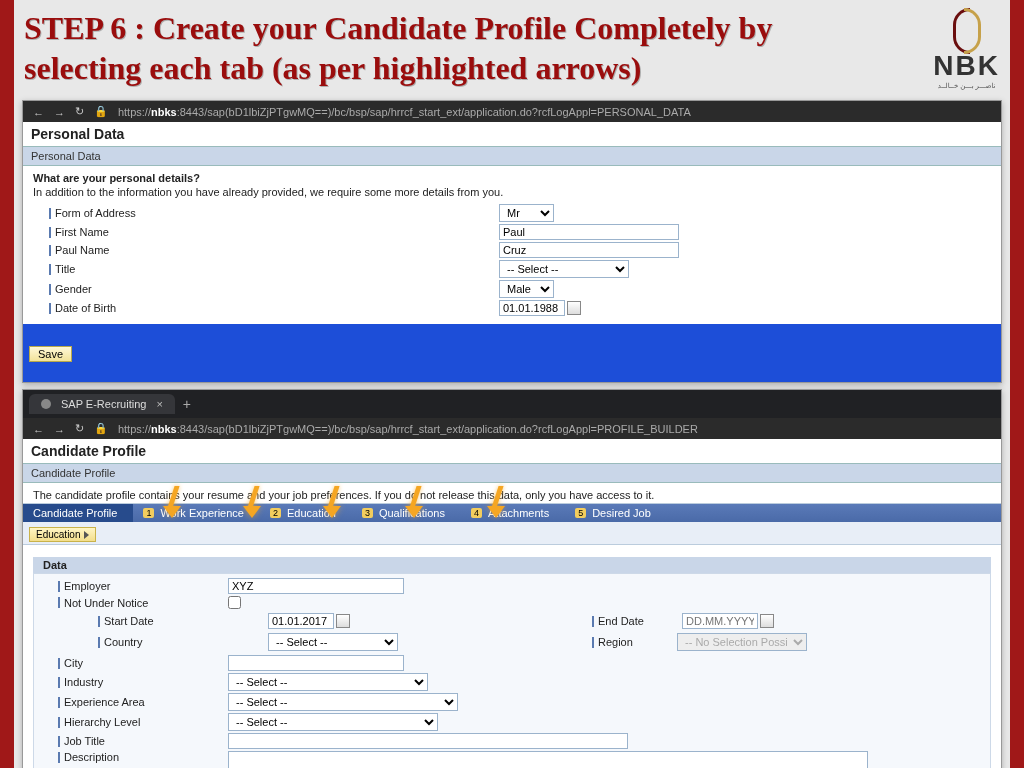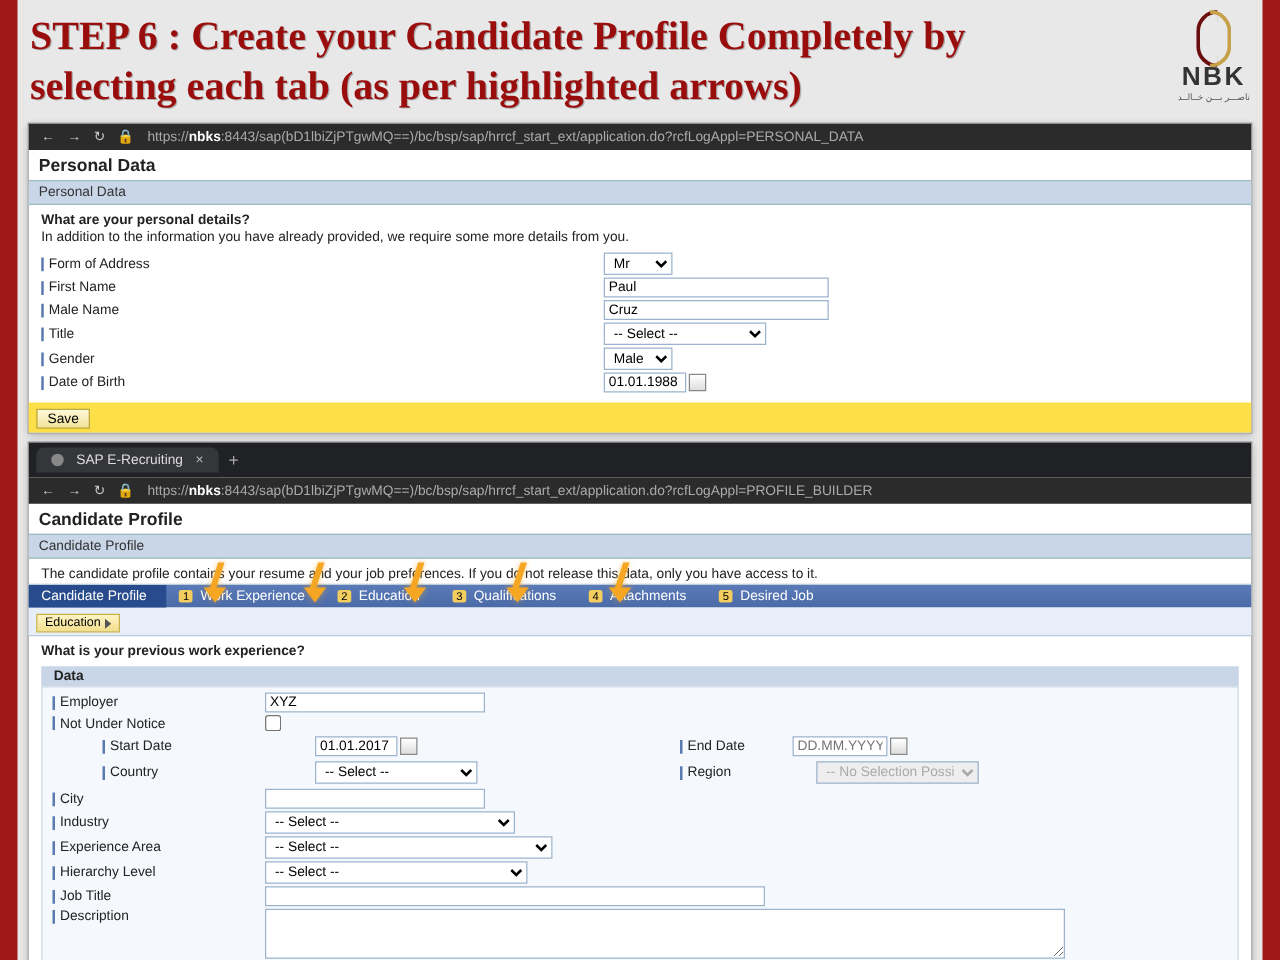--- a/index.html
+++ b/index.html
@@ -5,52 +5,52 @@
   * { box-sizing: border-box; margin: 0; padding: 0; font-family: Arial, Helvetica, sans-serif; }
   body { width: 1024px; height: 768px; background: #e8e8e8; overflow: hidden; position: relative; }
   .red-border { position: absolute; inset: 0; border-left: 14px solid #a01818; border-right: 14px solid #a01818; pointer-events: none; }
 
   .slide-header { padding: 8px 24px 4px 24px; display: flex; justify-content: space-between; align-items: flex-start; }
   .slide-title { font-family: Georgia, 'Times New Roman', serif; font-size: 32px; font-weight: bold; color: #9a0d0d; text-shadow: 1px 1px 0 rgba(0,0,0,.25); line-height: 1.25; max-width: 820px; }
   .logo { text-align: center; font-family: Georgia, serif; }
   .logo-flame { width: 40px; height: 40px; margin: 0 auto; position: relative; }
   .logo-flame::before { content:''; position:absolute; left:6px; top:0; width:14px; height:40px; border:3px solid #6a0e0e; border-right:none; border-radius:20px 0 0 20px; }
   .logo-flame::after { content:''; position:absolute; right:6px; top:0; width:14px; height:40px; border:3px solid #c6a14a; border-left:none; border-radius:0 20px 20px 0; }
-  .logo-text { font-weight: bold; font-size: 21px; color: #333; letter-spacing: 2px; margin-top:2px; }
+  .logo-text { font-weight: bold; font-size: 28px; color: #333; letter-spacing: 2px; margin-top:2px; }
   .logo-sub { font-size: 7px; color:#555; letter-spacing: 1px; }
 
   .browser-shell { margin: 6px 22px; border: 1px solid #999; background: #fff; box-shadow: 0 2px 6px rgba(0,0,0,.25); }
   .addr-bar { display:flex; align-items:center; gap:10px; background:#2b2b2b; color:#ddd; padding:4px 10px; font-size:11px; }
   .addr-bar .navbtn { color:#ccc; cursor:pointer; }
   .addr-url { flex:1; color:#aaa; white-space:nowrap; overflow:hidden; }
   .addr-url b { color:#fff; }
 
   .section-title { font-weight:bold; font-size:14px; padding:4px 8px; color:#222; }
   .breadcrumb-bar { background:#c9d6e8; font-size:11px; padding:3px 8px; color:#333; border-top:1px solid #9bb; border-bottom:1px solid #9bb; }
 
   .content { padding:6px 10px; font-size:11px; color:#222; }
   .q-heading { font-weight:bold; }
   .q-sub { margin:2px 0 6px 0; color:#222; }
 
-  .form-row { display:flex; align-items:center; margin:2px 0; }
+  .form-row { display:flex; align-items:center; margin:2px 16px; }
   .form-label { width:170px; display:flex; align-items:center; gap:4px; }
   .form-label .bar { width:2px; height:11px; background:#5a7ab0; }
   input[type=text], select, textarea { font-size:11px; border:1px solid #9bb3cc; background:#fff; padding:1px 3px; }
   input.short { width:60px; }
   input.med { width:176px; }
   input.wide { width:180px; }
   input.xwide { width:210px; }
   select.sm { width:55px; }
   select.med { width:130px; }
   select.wide { width:200px; }
   .date-icon { display:inline-block; width:14px; height:14px; border:1px solid #888; background:linear-gradient(#fff,#ddd); vertical-align:middle; margin-left:2px; cursor:pointer; }
   .nosel { background:#eee; color:#aaa; }
 
   .btn { background:linear-gradient(#fff8d8,#f2e39a); border:1px solid #b9a94a; font-size:11px; padding:1px 8px; cursor:pointer; }
-  .save-row { background:#fde047; padding:3px 6px; }
+  .save-row { background:#1d4ed8; padding:20px 6px; }
 
   .tab-bar { background:#e8eef7; border-top:1px solid #bcd; border-bottom:1px solid #bcd; }
   .tabs { display:flex; align-items:center; background:linear-gradient(#5a7ab8,#4a6aa8); color:#fff; font-size:11px; }
   .tab { display:flex; align-items:center; gap:6px; padding:3px 16px 3px 10px; position:relative; cursor:pointer; }
   .tab::after { content:''; position:absolute; right:-8px; top:0; bottom:0; width:0; border-left:8px solid transparent; }
   .tab.active { background:#274b8c; }
   .tab .num { background:#f3cd5e; color:#000; font-size:9px; padding:0 3px; border-radius:2px; }
   .tab-sub { background:#e8eef7; padding:2px 6px; }
   .chip { display:inline-flex; align-items:center; gap:4px; background:linear-gradient(#fff5c4,#f3de8c); border:1px solid #c9b24a; font-size:10px; padding:1px 6px; }
   .chip .tri { width:0;height:0;border-top:4px solid transparent;border-bottom:4px solid transparent;border-left:5px solid #555; }
@@ -112,21 +112,21 @@
       <div class="form-label">
           <span class="bar"></span>
           <span>First Name</span>
         </div>
       <div style="width:280px;"></div>
       <input type="text" class="wide" value="Paul" style="">
     </div>
     <div class="form-row">
       <div class="form-label">
           <span class="bar"></span>
-          <span>Male Name</span>
+          <span>Paul Name</span>
         </div>
       <div style="width:280px;"></div>
       <input type="text" class="wide" value="Cruz" style="">
     </div>
     <div class="form-row">
       <div class="form-label">
           <span class="bar"></span>
           <span>Title</span>
         </div>
       <div style="width:280px;"></div>
@@ -205,21 +205,20 @@
     </div>
     <div class="tab-sub">
       <span class="chip">
           <span>Education</span>
           <span class="tri"></span>
         </span>
     </div>
   </div>
 
   <div class="content work-grid">
-    <div class="q-heading">What is your previous work experience?</div>
 
     <div style="margin:6px 0;">
       <div class="data-header">Data</div>
       <div style="background:#f5f8fc; border:1px solid #cdd9e8; padding:2px 8px 8px 8px;">
         <div class="form-row">
             <div class="form-label">
               <span class="bar"></span>
               <span>Employer</span>
             </div>
             <input type="text" class="med" value="XYZ" style="">
@@ -251,21 +250,21 @@
         </div>
         <div class="pair">
           <div class="left form-row">
               <div class="form-label">
                 <span class="bar"></span>
                 <span>Country</span>
               </div>
               <select class="med"><option>-- Select --</option></select>
             </div>
           <div class="form-row">
-              <div class="form-label" style="width:109px">
+              <div class="form-label" style="width:85px">
                 <span class="bar"></span>
                 <span>Region</span>
               </div>
               <select class="med nosel"><option>-- No Selection Possible --</option></select>
             </div>
         </div>
         <div class="form-row">
             <div class="form-label">
               <span class="bar"></span>
               <span>City</span>

